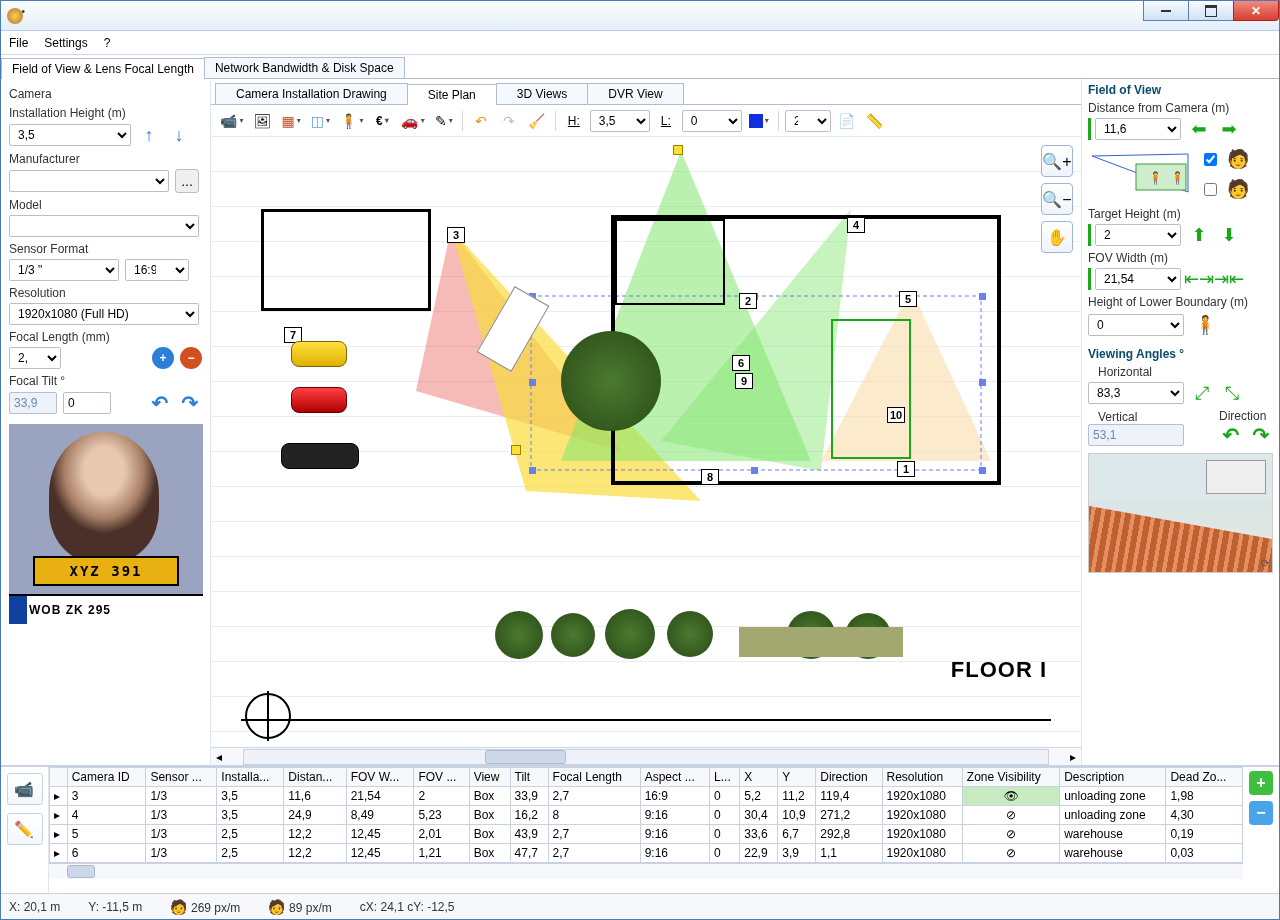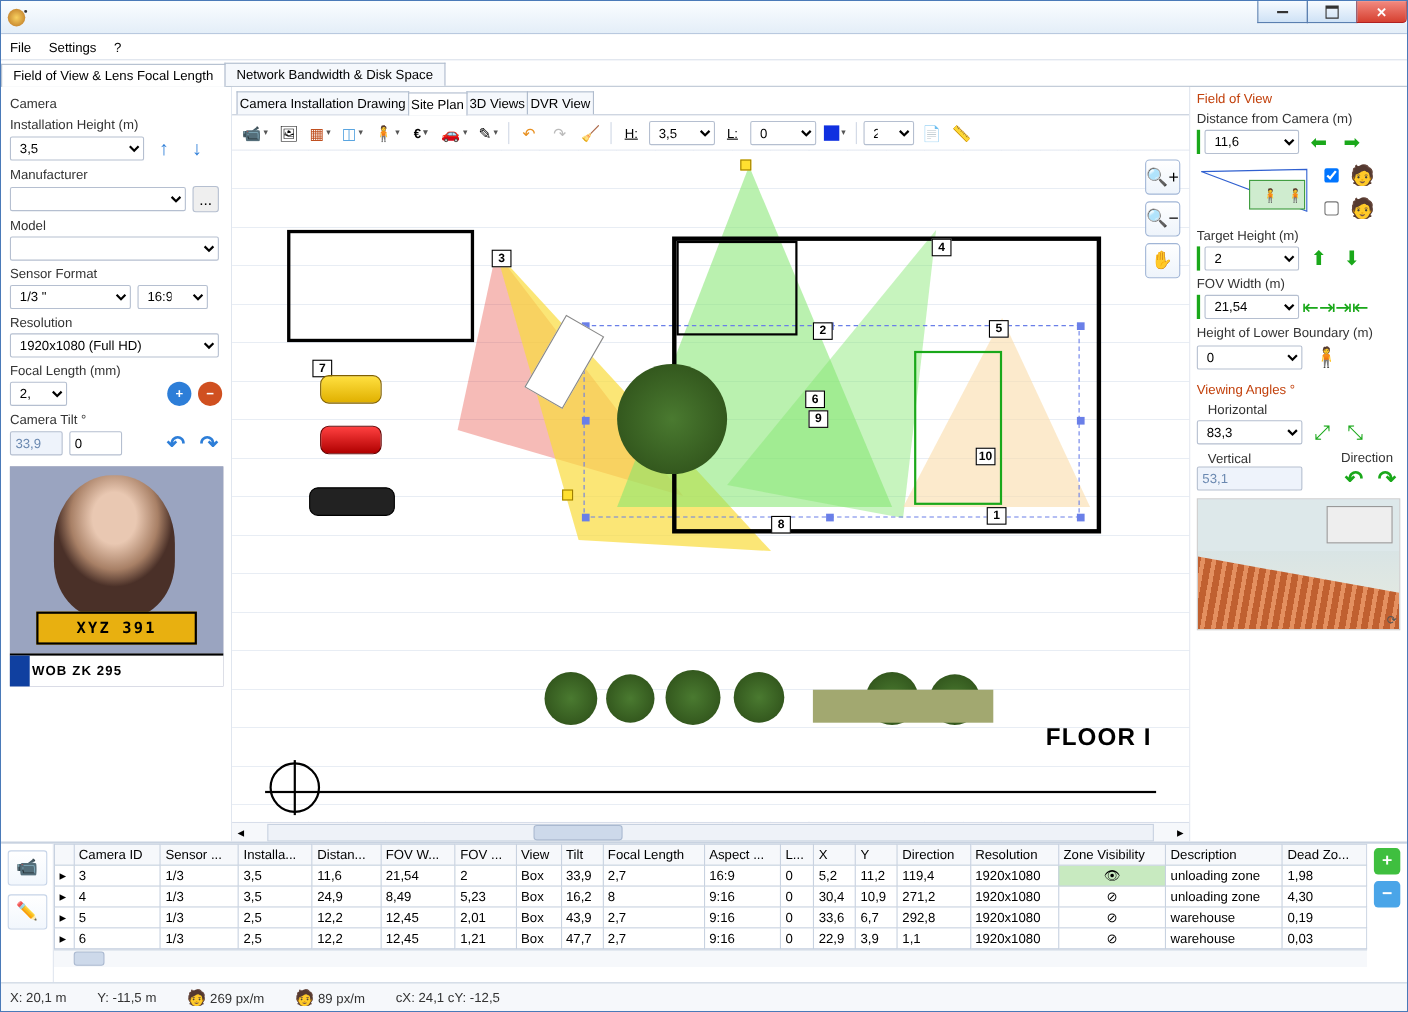--- a/index.html
+++ b/index.html
@@ -39,37 +39,37 @@
 .green { color:#1aa81a; }
 .orange { color:#e89020; }
 .round { width:22px; height:22px; border-radius:50%; color:#fff; font-weight:bold; display:inline-flex;align-items:center;justify-content:center;}
 .round.plus{background:#2d7ed8;} .round.minus{background:#d05020;}
 .rot { font-size:20px; font-weight:bold;}
 .preview { margin-top:6px; width:194px; height:200px; background:#aab; position:relative;}
 
 
 .center { flex:1; background:#fff; display:flex; flex-direction:column; min-width:0;}
 .subtabs{height:26px;display:flex;align-items:flex-end;padding:4px 4px 0 4px;background:#fff;border-bottom:1px solid #b0bccd;}
-.subtab{padding:3px 2px;border:1px solid #b0bccd;border-bottom:none;background:#f5f8fc;margin-right:-1px;}
+.subtab{padding:3px 20px;border:1px solid #b0bccd;border-bottom:none;background:#f5f8fc;margin-right:-1px;}
 .subtab.active{background:#fff;position:relative;top:1px;}
 .toolbar{height:32px;display:flex;align-items:center;gap:4px;padding:2px 6px;background:#fff;border-bottom:1px solid #e0e6ef;}
 .tbtn{min-width:24px;height:24px;border:1px solid transparent;border-radius:3px;display:inline-flex;align-items:center;justify-content:center;font-size:14px;padding:0 2px;}
 .tbtn .dd{font-size:8px;color:#555;margin-left:2px;}
 .sep{width:1px;height:20px;background:#d0d7e5;margin:0 2px;}
 .swatch{width:14px;height:14px;}
 .canvas{flex:1;position:relative;background:repeating-linear-gradient(#fff,#fff 34px,#e8edf4 34px,#e8edf4 35px),repeating-linear-gradient(90deg,#fff,#fff 34px,#e8edf4 34px,#e8edf4 35px);overflow:hidden;}
 .zoompanel{position:absolute;right:8px;top:8px;display:flex;flex-direction:column;gap:6px;}
 .zbtn{width:32px;height:32px;border:1px solid #a0b5d6;border-radius:4px;background:linear-gradient(#fff,#eef4fb);display:flex;align-items:center;justify-content:center;font-size:16px;}
 .hscroll{height:18px;border-top:1px solid #d0d7e5;background:#f6f8fb;display:flex;align-items:center;}
 .hscroll .track{flex:1;height:16px;border:1px solid #c8d2e0;background:#eef2f8;margin:0 16px;position:relative;}
 .hscroll .thumb{position:absolute;left:30%;width:10%;top:0;bottom:0;background:#cdd9ea;border:1px solid #aab9d0;border-radius:3px;}
 
 
 .rightpanel{width:198px;border-left:1px solid #e0e6ef;padding:4px 6px;background:#fff;display:flex;flex-direction:column;gap:2px;}
-.rightpanel .hdr{font-weight:400;color:#c2410c;}
+.rightpanel .hdr{font-weight:700;color:#0c4a6e;}
 .bar-left{border-left:3px solid #1aa81a;padding-left:4px;height:22px;display:flex;align-items:center;}
 .micon{width:32px;height:28px;display:inline-flex;align-items:center;justify-content:center;font-size:18px;}
 .rp-preview{margin-top:4px;height:120px;background:linear-gradient(#cfe0e8,#e8ebe0);border:1px solid #ccc;position:relative;overflow:hidden;}
 
 
 .bottom{height:128px;border-top:2px solid #c8d2e0;background:#fff;display:flex;}
 .bottom .sidebtns{width:48px;display:flex;flex-direction:column;align-items:center;border-right:1px solid #e0e6ef;padding-top:6px;gap:8px;}
 .bigbtn{width:36px;height:32px;border:1px solid #c6d4e8;border-radius:3px;background:linear-gradient(#fff,#f2f7fd);display:flex;align-items:center;justify-content:center;font-size:16px;}
 .grid{flex:1;overflow:auto;}
 table{border-collapse:collapse;width:100%;font-size:11px;}
@@ -140,21 +140,21 @@
       </div>
       <div class="lbl">Resolution</div>
       <select style="width:190px"><option>1920x1080 (Full HD)</option></select>
       <div class="lbl">Focal Length (mm)</div>
       <div class="row">
         <select style="width:52px"><option>2,7</option></select>
         <span style="flex:1"></span>
         <span class="round plus">+</span>
         <span class="round minus">−</span>
       </div>
-      <div class="lbl">Camera Tilt °</div>
+      <div class="lbl">Focal Tilt °</div>
       <div class="row">
         <input class="txt small" readonly="" style="background: rgb(238, 243, 251); color: rgb(106, 136, 176);" value="33,9">
         <input class="txt small" value="0" style="">
         <span style="flex:1"></span>
         <span class="arrbtn blue rot">↶</span>
         <span class="arrbtn blue rot">↷</span>
       </div>
       <div class="preview">
         <div style="position:absolute;inset:0;background:#9aa4c0"></div>
         <div style="position:absolute;left:40px;top:8px;width:110px;height:130px;background:radial-gradient(ellipse 60% 60% at 50% 30%,#e9c8b2 30%,#a88066 60%,#4a3028 80%);border-radius:48% 48% 40% 40%"></div>

